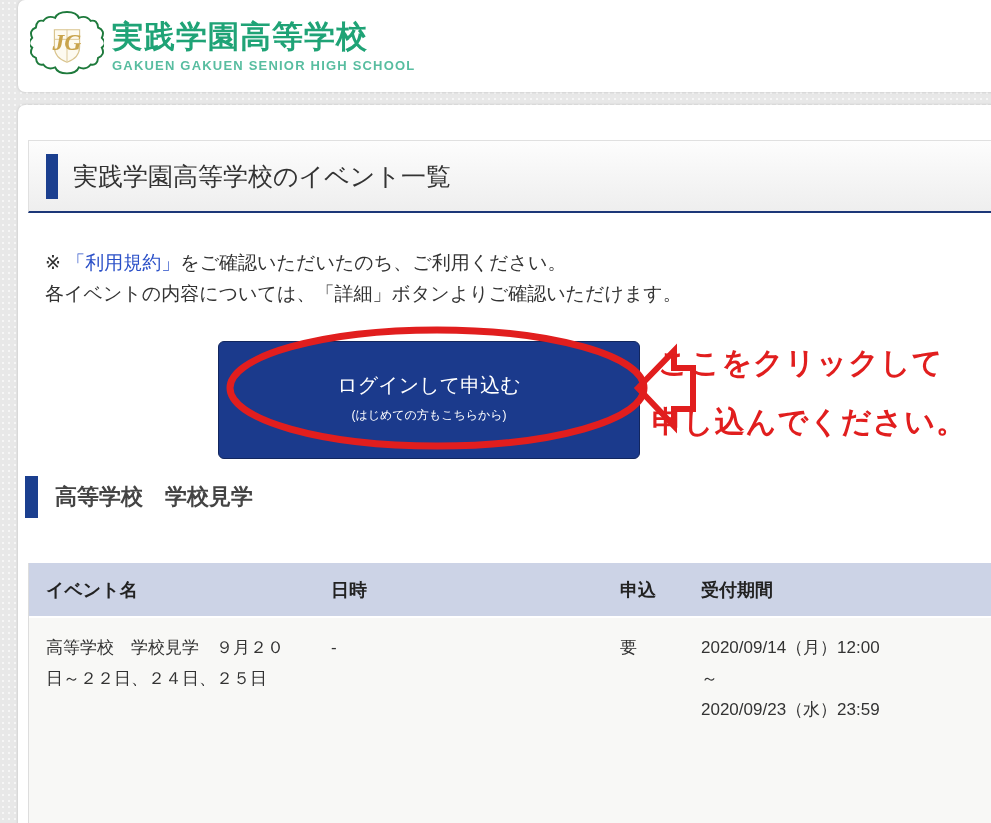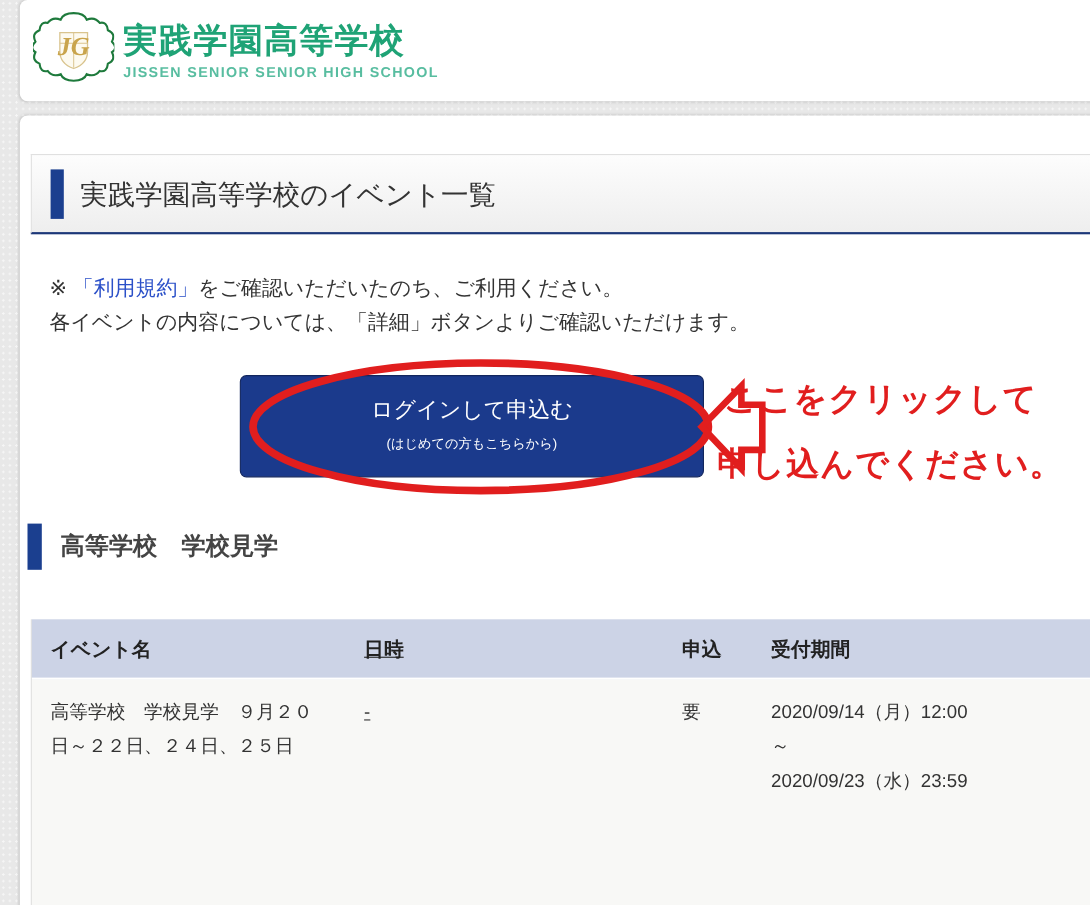--- a/index.html
+++ b/index.html
@@ -35,21 +35,21 @@
   .vbar { width:12px; height:45px; background:#1b3f8f; flex:0 0 auto; }
   .title-bar .vbar { margin-left:17px; }
   .page-title { font-size:25px; font-weight:normal; color:#333; margin-left:15px; }
 
   
   .desc { position:absolute; left:27px; top:142px; font-size:19px; line-height:31px; color:#333; }
   .terms-link { color:#2b50c8; text-decoration:none; cursor:pointer; }
 
   
   .login-btn {
-    position:absolute; left:200px; top:236px; width:422px; height:93px;
+    position:absolute; left:200px; top:236px; width:422px; height:118px;
     background:#1b3a8c; border:1px solid #12265e; border-radius:6px;
     color:#fff; font-size:20px; line-height:30px; text-align:center;
     display:flex; flex-direction:column; justify-content:center; cursor:pointer;
   }
   .login-btn .l2 { font-size:12px; }
 
   
   .annot-svg { position:absolute; left:0; top:0; width:991px; height:823px; pointer-events:none; z-index:40; }
   .annot-text { position:absolute; font-weight:bold; color:#e11e1e; font-size:30px; letter-spacing:1px; z-index:41; white-space:nowrap; }
   .annot-text.t1 { left:658px; top:343px; }
@@ -58,41 +58,41 @@
   
   .section-head { position:absolute; left:7px; top:371px; display:flex; align-items:center;text-align:center; }
   .section-head .vbar { width:13px; height:42px; }
   .section-title { font-size:22px; color:#444; margin-left:17px; }
 
   
   .event-table { position:absolute; left:10px; right:0; top:458px; bottom:0; border-left:1px solid #ddd; display:flex; flex-direction:column; }
   .thead { height:55px; background:#ccd3e6; display:flex; align-items:center; font-weight:bold; font-size:18px; color:#222; border-bottom:2px solid #fff; flex:0 0 auto; }
   .trow { background:#f8f8f6; display:flex; padding-top:14px; font-size:17px; line-height:31px; color:#333; flex:1 1 auto; }
   .c1 { width:302px; padding-left:17px; }
-  .c2 { width:270px;text-decoration:underline; }
+  .c2 { width:270px; }
   .c3 { width:100px;padding-left:19px; }
   .c4 { flex:1; }
   .c1 .wrap { max-width:238px; }
 </style>
 </head>
 <body>
 
 <div class="card header-card">
   <div class="logo-wrap">
     <svg viewBox="0 0 100 100" width="74" height="76">
       <path d="M50,4 q13,0 16,8 q10,-4 16,4 q9,-2 10,9 q10,4 5,14 q8,8 0,13 q5,10 -5,14 q-1,11 -10,9 q-6,8 -16,4 q-3,8 -16,8 q-13,0 -16,-8 q-10,4 -16,-4 q-9,2 -10,-9 q-10,-4 -5,-14 q-8,-5 0,-13 q-5,-10 5,-14 q1,-11 10,-9 q6,-8 16,-4 q3,-8 16,-8 Z" fill="#ffffff" stroke="#1e7a3c" stroke-width="2.6"></path>
       <path d="M33,28 h34 v23 q0,15 -17,21 q-17,-6 -17,-21 Z" fill="#fdfaf0" stroke="#d9c48e" stroke-width="1.6"></path>
       <line x1="50" y1="28" x2="50" y2="71" stroke="#d9c48e" stroke-width="1.2"></line>
       <line x1="33" y1="41" x2="67" y2="41" stroke="#d9c48e" stroke-width="1.2"></line>
       <text x="50" y="56" text-anchor="middle" font-family="Liberation Serif, DejaVu Serif, serif" font-size="32" font-style="italic" font-weight="bold" fill="#c9a44c">JG</text>
     </svg>
   </div>
   <div class="school-names">
     <div class="school-name-ja">実践学園高等学校</div>
-    <div class="school-name-en">JISSEN SENIOR SENIOR HIGH SCHOOL</div>
+    <div class="school-name-en">GAKUEN GAKUEN SENIOR HIGH SCHOOL</div>
   </div>
 </div>
 
 <div class="card main-card">
 
   <div class="title-bar">
     <span class="vbar"></span>
     <h1 class="page-title">実践学園高等学校のイベント一覧</h1>
   </div>
 

